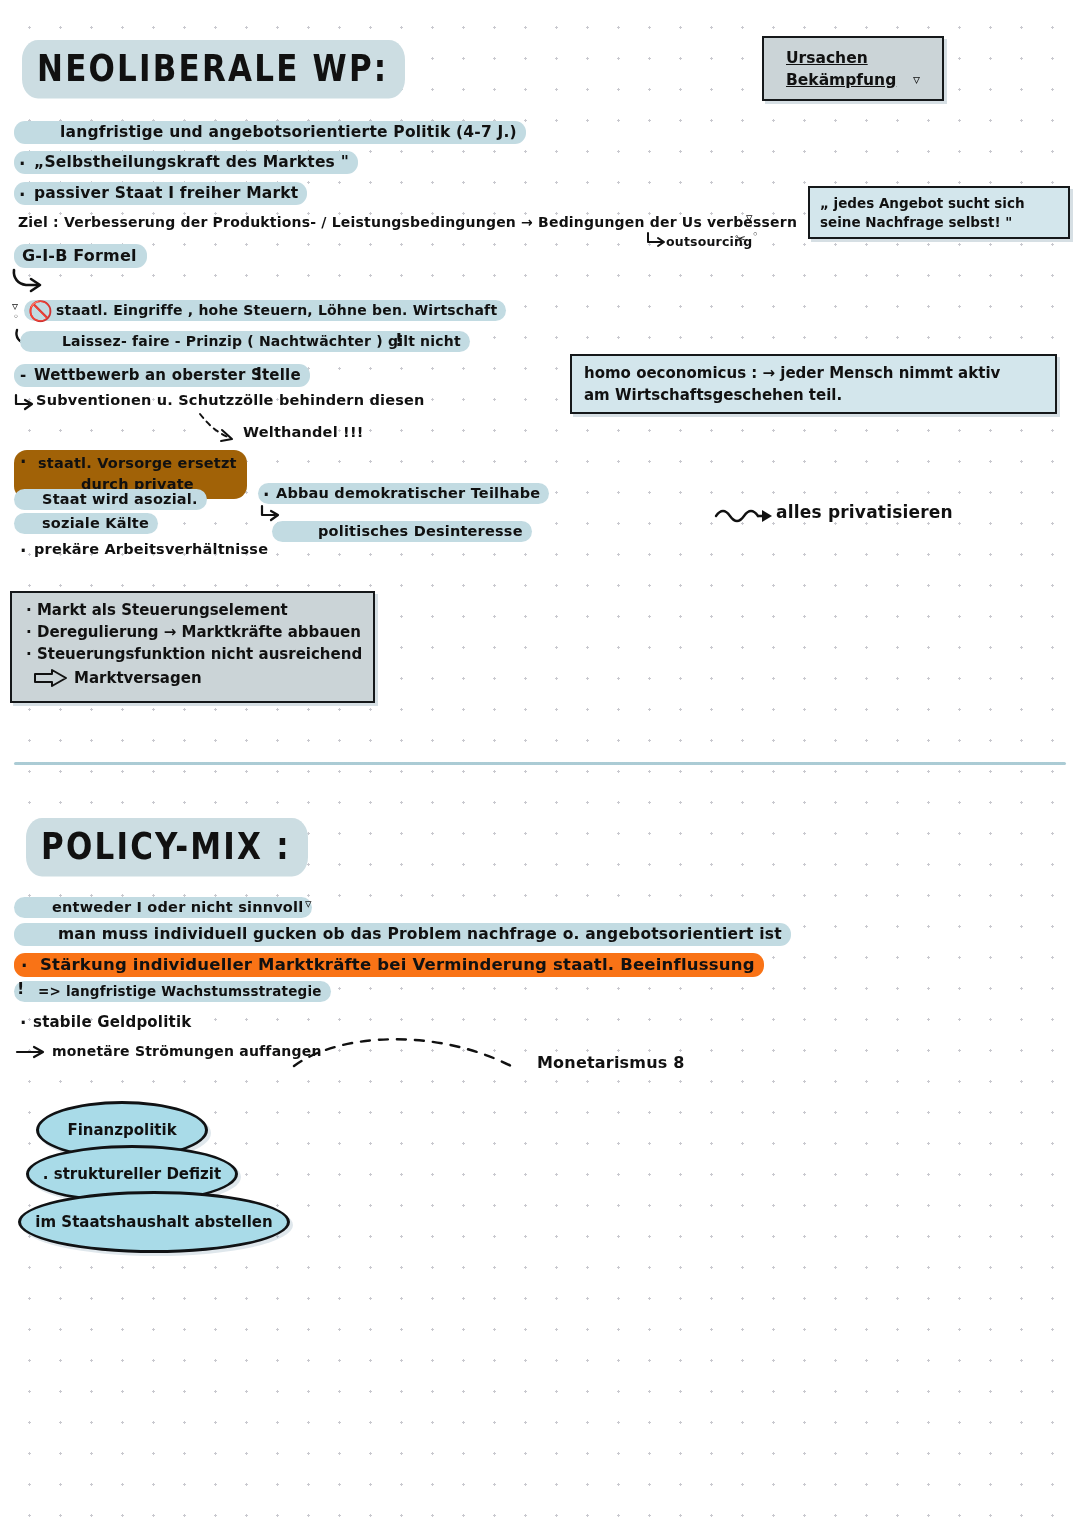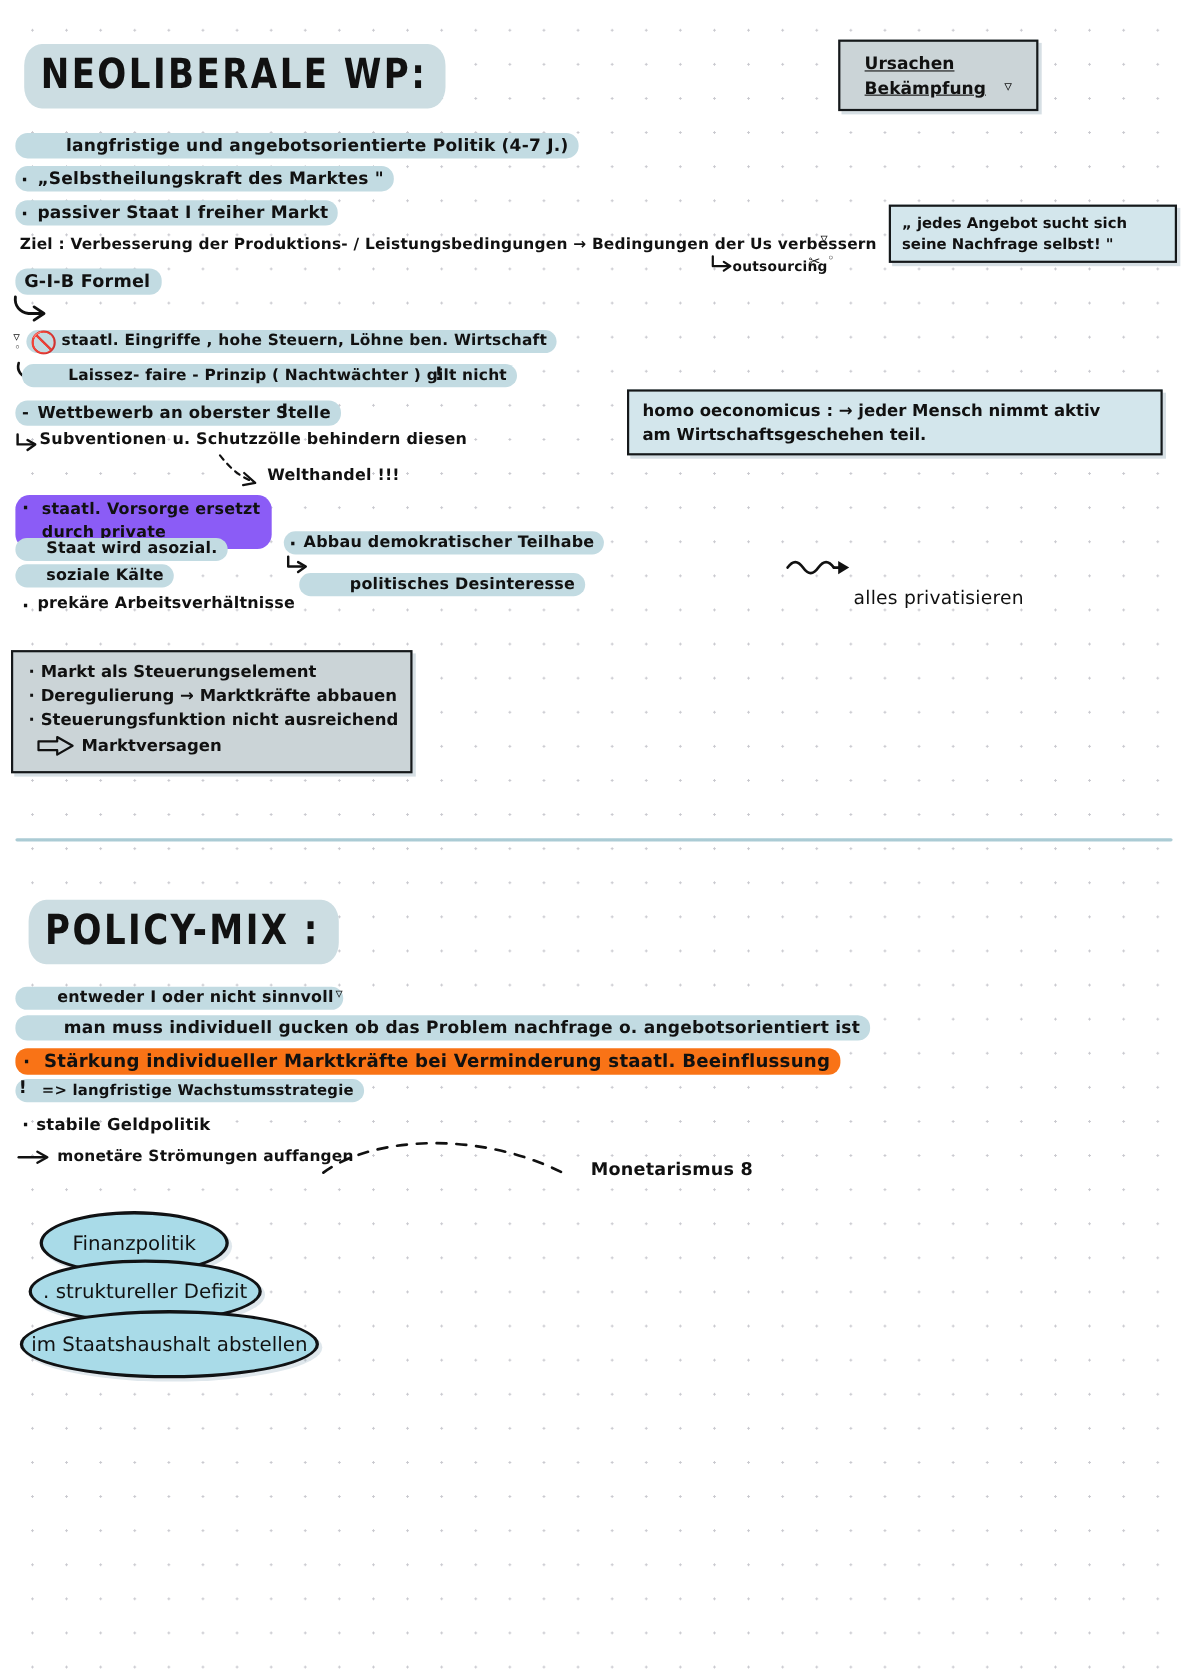--- a/index.html
+++ b/index.html
@@ -20,41 +20,42 @@
   .layer{position:absolute;inset:0;}
   
   .n{position:absolute;white-space:nowrap;color:#111;letter-spacing:.2px;}
   .hl{
     background:#c2dbe2;
     border-radius:11px;
     padding:2px 9px 3px 7px;
     box-decoration-break:clone;
   }
   .hl2{
-    background:#8b5cf6;
+    background:#a16207;
     border-radius:13px;
     padding:3px 10px 4px 8px;
     white-space:pre-line;
     line-height:1.45;
+    text-align:center;
   }
   .title{
     font-family:"DejaVu Sans", sans-serif;
     font-weight:700;
     font-size:31px;
     letter-spacing:2.2px;
     background:#ccdde2;
     border-radius:16px;
     padding:5px 17px 7px 15px;
     color:#111;
     transform:scaleY(1.22);
     transform-origin:left top;
   }
   .body-txt{font-size:15.5px;font-weight:600;}
   .body-sm{font-size:13.5px;font-weight:600;}
-  .body-lg{font-size:17px;font-weight:400;margin-top:32px;}
+  .body-lg{font-size:17px;font-weight:700;}
   .box{
     position:absolute;
     background:#cbd4d7;
     border:2.6px solid #15181a;
     box-shadow:3px 3px 0 rgba(120,150,165,.30);
     color:#111;
   }
   .box-light{background:#d3e6ec;}
   .box-txt{font-size:15.5px;font-weight:600;line-height:1.42;white-space:pre-line;}
   .divider{
@@ -65,21 +66,21 @@
     border-radius:2px;
   }
   .ell{
     position:absolute;
     border:3px solid #101214;
     border-radius:50%;
     background:#a9dbe8;
     box-shadow:3px 3px 0 rgba(140,170,185,.28);
     display:flex;align-items:center;justify-content:center;
   }
-  .ell span{font-size:18px;font-weight:400;color:#111;white-space:nowrap;}
+  .ell span{font-size:15px;font-weight:700;color:#111;white-space:nowrap;}
   .arrow-svg{position:absolute;overflow:visible;}
 </style>
 </head>
 <body>
 
 <div id="sheet"></div>
 
 <div class="layer">
 
   <div class="n title" style="left:22px;top:40px;">NEOLIBERALE WP:</div>

